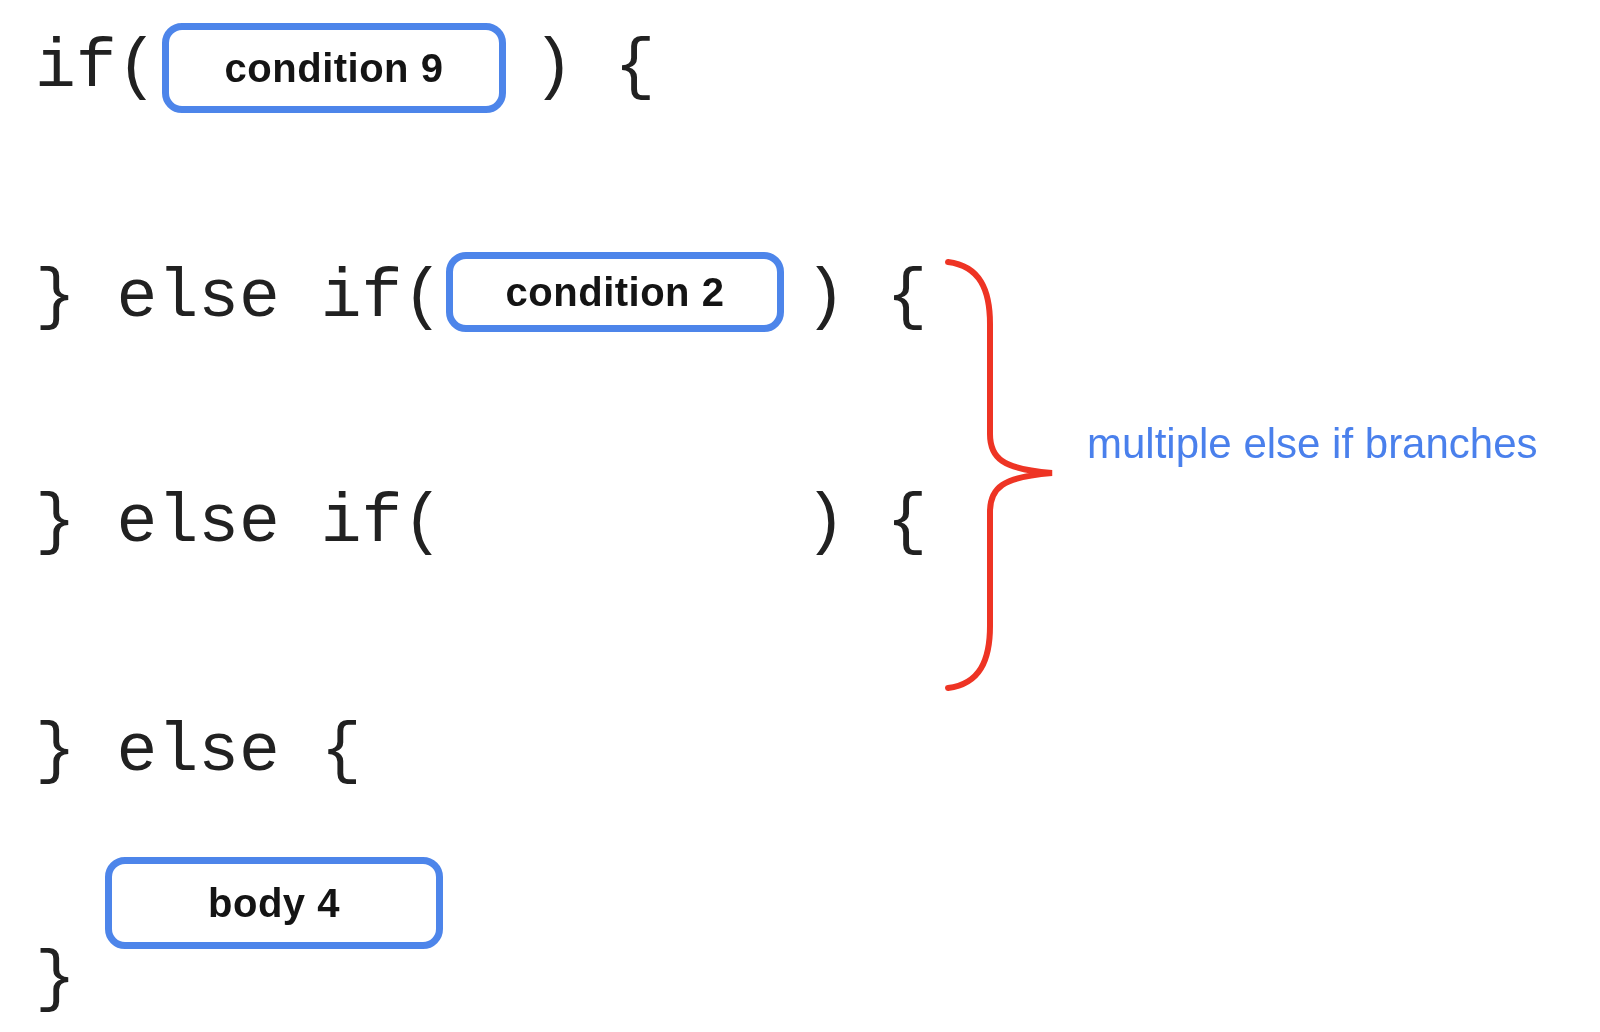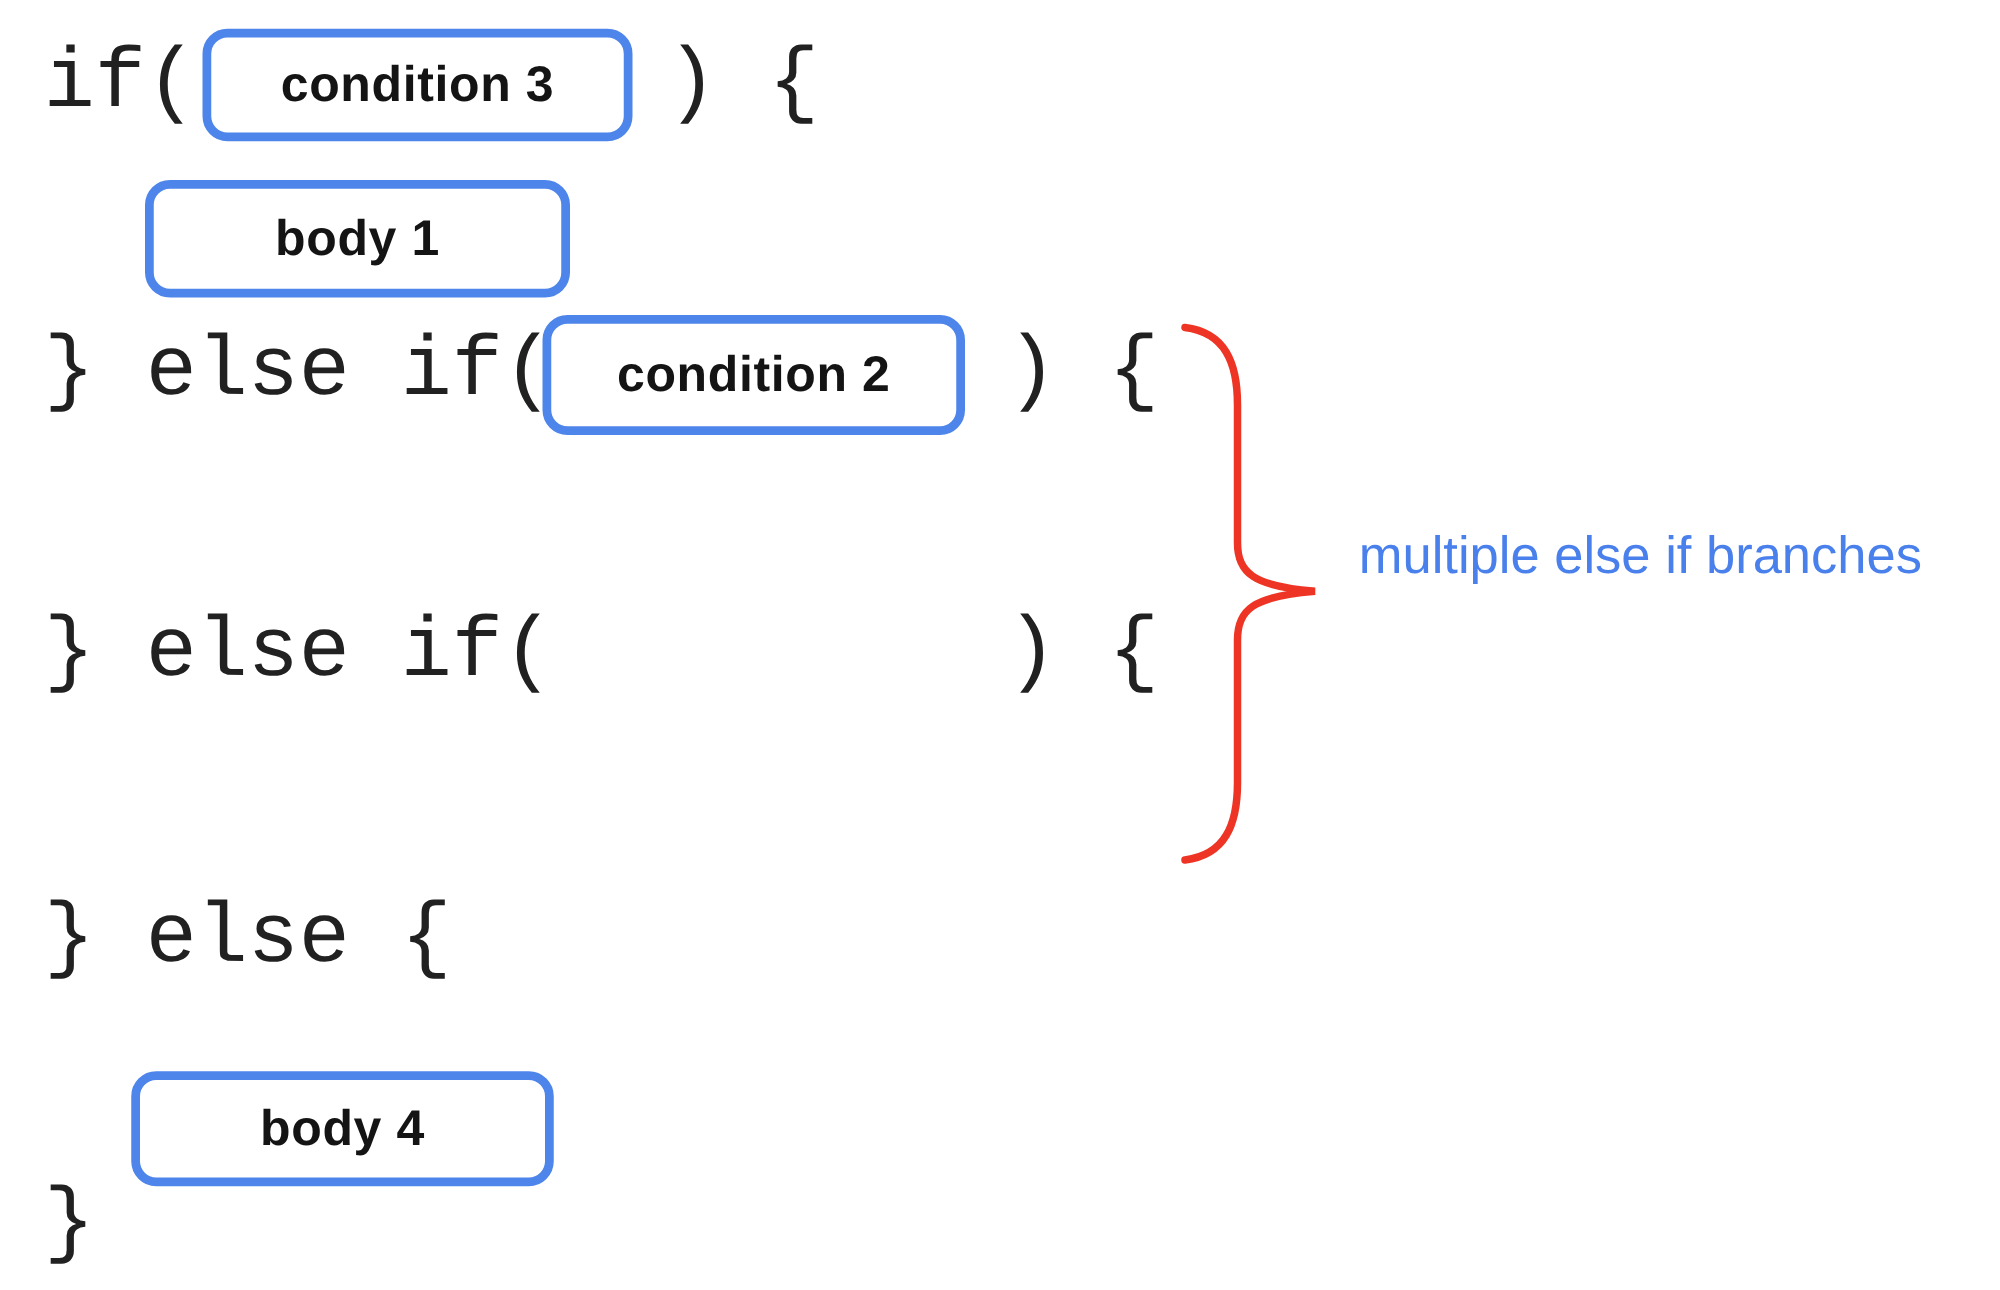--- a/index.html
+++ b/index.html
@@ -61,27 +61,26 @@
     color:var(--label-blue);
     white-space:nowrap;
   }
 </style>
 </head>
 <body>
 
 <div class="canvas">
 
   <span class="code" style="left:35px;top:68px;">if(</span>
-  <div class="pill" style="left:162px;top:23px;width:344px;height:90px;">condition 3</div>
+  <div class="pill" style="left:162px;top:23px;width:344px;height:90px;">condition 9</div>
   <span class="code" style="left:533px;top:68px;">) {</span>
 
-  <div class="pill" style="left:116px;top:144px;width:340px;height:94px;">body 1</div>
 
   <span class="code" style="left:35px;top:298px;">} else if(</span>
-  <div class="pill" style="left:434px;top:252px;width:338px;height:96px;">condition 2</div>
+  <div class="pill" style="left:446px;top:252px;width:338px;height:80px;">condition 2</div>
   <span class="code" style="left:805px;top:298px;">) {</span>
 
 
   <span class="code" style="left:35px;top:523px;">} else if(</span>
   <span class="code" style="left:805px;top:523px;">) {</span>
 
 
   <span class="code" style="left:35px;top:752px;">} else {</span>
 
   <div class="pill" style="left:105px;top:818px;width:338px;height:92px;margin-top:39px;">body 4</div>

